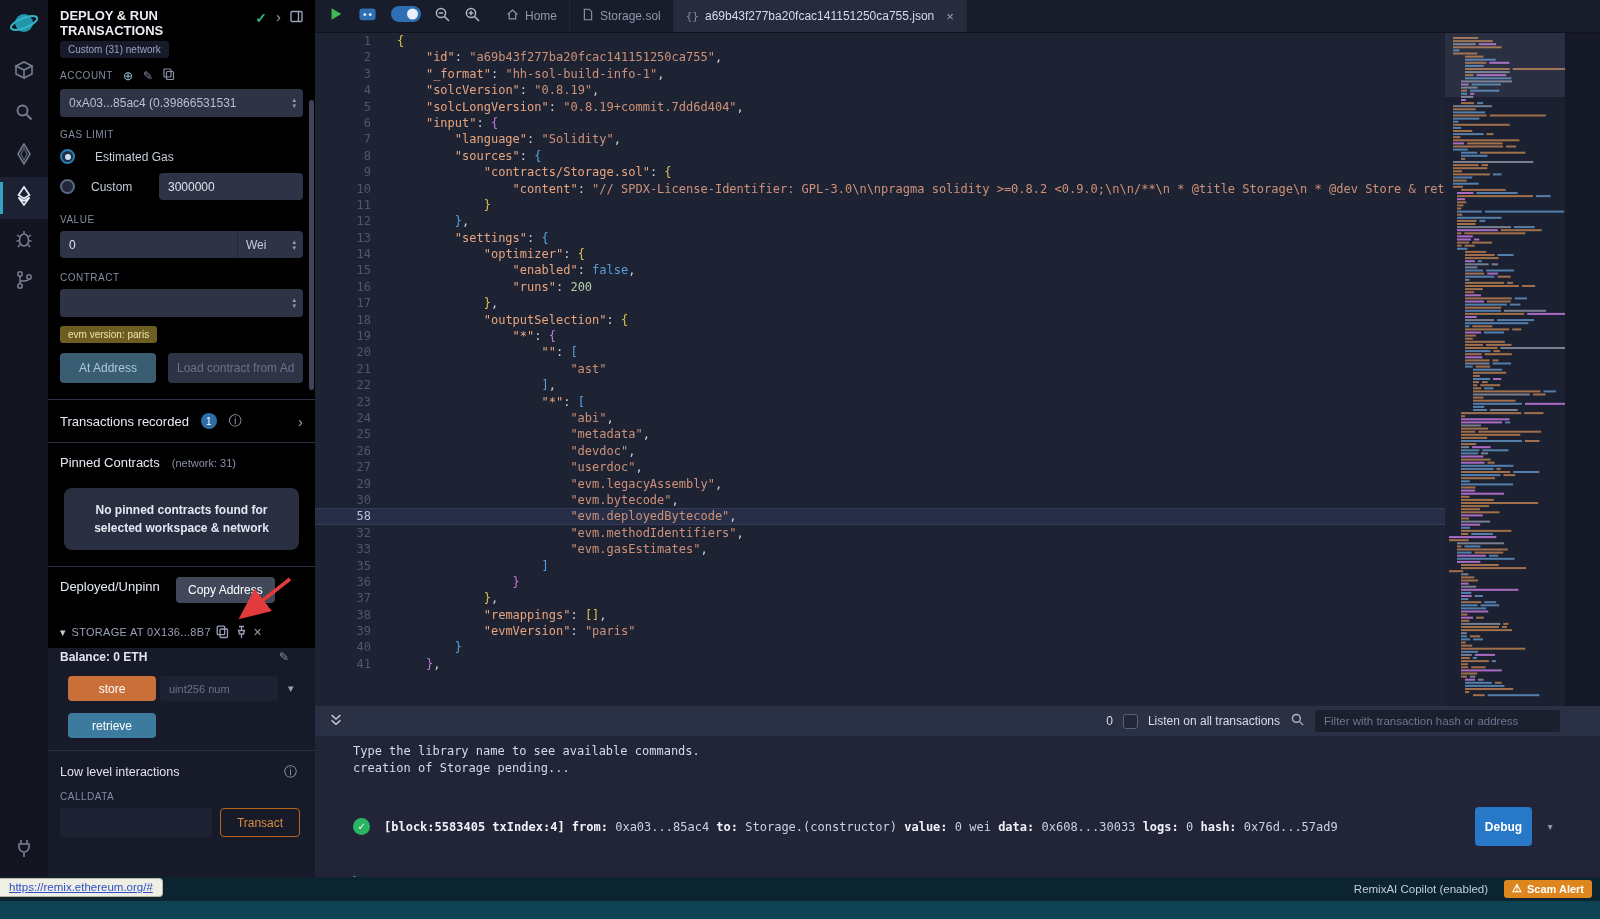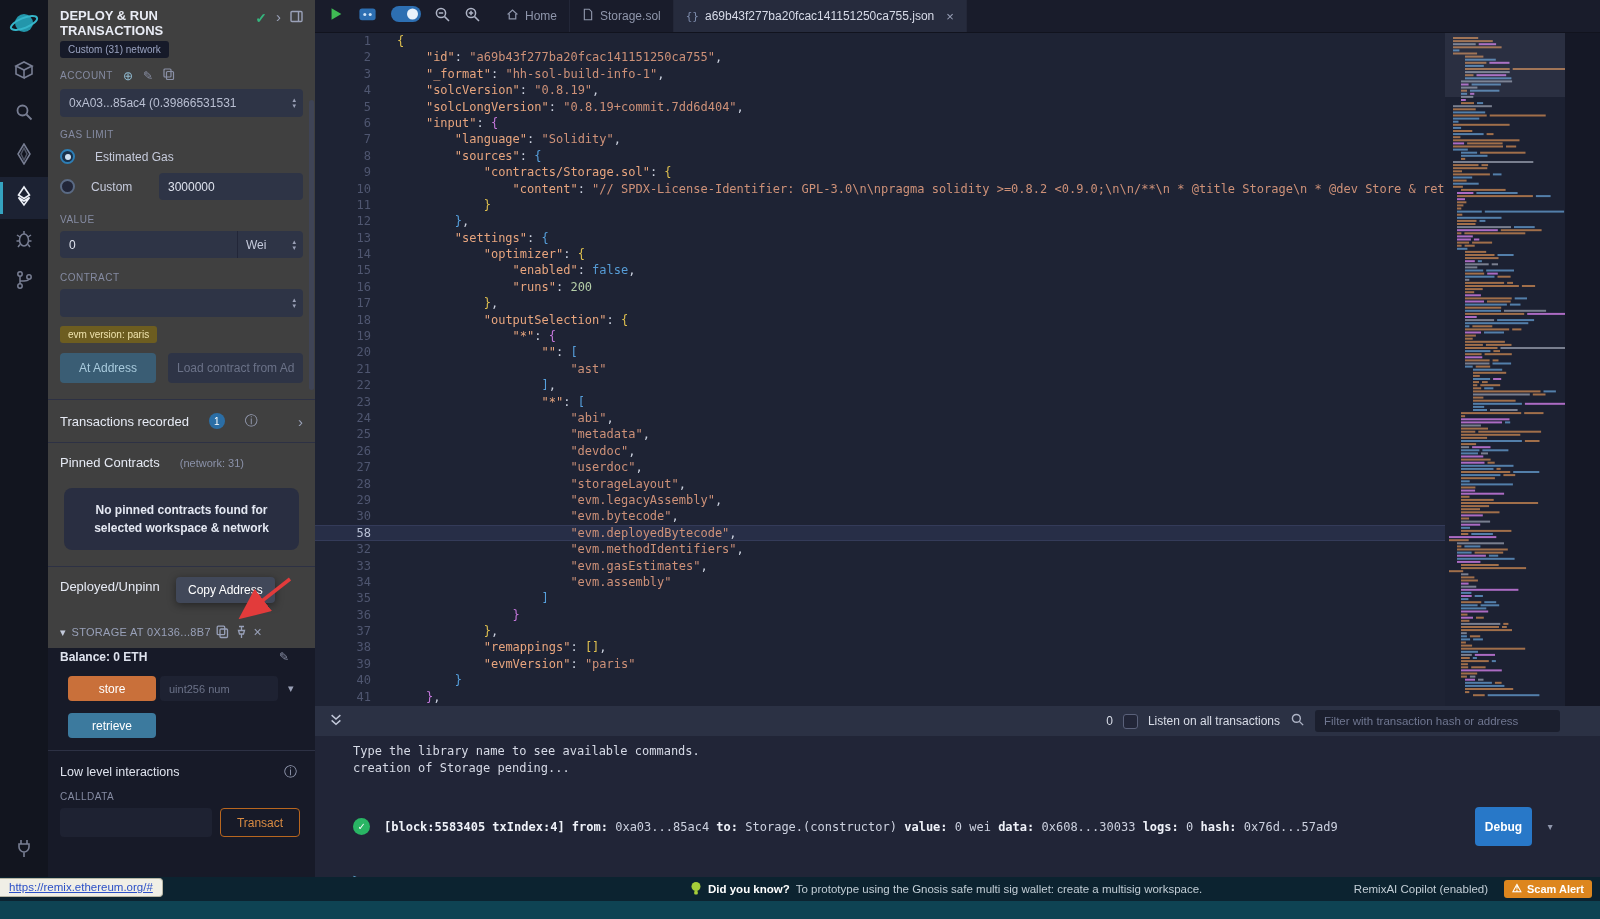--- a/index.html
+++ b/index.html
@@ -8,21 +8,21 @@
 
   
   .iconbar{position:absolute;left:0;top:0;width:48px;height:919px;background:#12151f;display:flex;flex-direction:column;align-items:center;padding:7px 0 6px;z-index:5;}
   .ib-logo{width:32px;height:32px;margin-bottom:12px;}
   .ib-item{width:48px;height:42px;display:flex;align-items:center;justify-content:center;color:#787e93;position:relative;cursor:pointer;}
   .ib-item.active{color:#eef1f8;background:#1c2233;}
   .ib-item.active::before{content:"";position:absolute;left:0;top:5px;bottom:5px;width:3px;background:#35a3c0;}
   .ib-spacer{flex:1;}
 
   
-  .sidepanel{position:absolute;left:48px;top:0;width:267px;height:648px;background:#404040;color:#c6cbdc;font-size:12px;z-index:4;}
+  .sidepanel{position:absolute;left:48px;top:0;width:267px;height:648px;background:#000000;color:#c6cbdc;font-size:12px;z-index:4;}
   .sp-head{padding:8px 12px 4px;}
   .sp-title-row{display:flex;}
   .sp-title{flex:1;font-size:13px;font-weight:bold;color:#e9ecf5;line-height:15px;width:170px;}
   .sp-head-icons{display:flex;gap:9px;align-items:flex-start;padding-top:2px;color:#9aa1b8;}
   .glyph-check{color:#35b57d;font-size:14px;font-weight:bold;}
   .glyph-chev{font-size:15px;line-height:14px;color:#9aa1b8;}
   .network-badge{display:inline-block;margin-top:3px;background:#161a29;border-radius:3px;padding:3px 8px;font-size:10px;color:#9aa3c0;}
   .sp-body{padding:4px 12px 16px;}
   .slabel{font-size:10px;color:#858ba2;letter-spacing:.5px;}
   .label-row{display:flex;align-items:center;gap:10px;margin-top:2px;}
@@ -40,21 +40,21 @@
   .dark-input{background:#1e2232;}
   .custom-row{display:flex;align-items:center;gap:16px;margin-top:9px;}
   .value-row{display:flex;margin-top:6px;}
   .value-amount{flex:1;border-radius:4px 0 0 4px;}
   .unit-box{width:66px;background:#2e3446;border-left:1px solid #222638;border-radius:0 4px 4px 0;display:flex;align-items:center;padding:0 4px 0 8px;height:27px;}
   .evm-badge{display:inline-block;margin-top:9px;background:#6d5d20;color:#efe3ad;font-size:10px;border-radius:3px;padding:3px 8px;}
   .ataddr-row{display:flex;gap:12px;margin-top:10px;}
   .btn-ataddr{width:96px;height:30px;background:#3a5d74;color:#a9cbdd;border:none;border-radius:4px;font-size:12px;cursor:pointer;font-family:"Liberation Sans",sans-serif;}
   .ataddr-input{flex:1;height:30px;min-width:0;}
   .sp-section{border-top:1px solid #2d3144;padding:12px;}
-  .sec-title-row{display:flex;align-items:center;gap:20px;color:#e6eaf4;font-size:13px;}
+  .sec-title-row{display:flex;align-items:center;gap:12px;color:#e6eaf4;font-size:13px;}
   .count-badge{width:16px;height:16px;border-radius:50%;background:#2b6ea5;color:#fff;font-size:10px;display:flex;align-items:center;justify-content:center;}
   .info-glyph{color:#9aa1b8;font-size:13px;cursor:pointer;}
   .sec-chev{margin-left:auto;color:#9aa1b8;font-size:15px;cursor:pointer;}
   .net-note{font-size:11px;color:#8b92a9;}
   .empty-box{margin:18px 4px 4px;background:#292e41;border-radius:8px;padding:13px 18px;text-align:center;font-size:12px;font-weight:bold;color:#e4e8f2;line-height:1.5;}
   .deployed{position:relative;}
   .contract-row{display:flex;align-items:center;gap:6px;margin-top:30px;color:#98a0b8;}
   .contract-name{font-size:11px;letter-spacing:.3px;width:138px;white-space:nowrap;overflow:hidden;}
   .c-ico{color:#98a0b8;cursor:pointer;display:flex;align-items:center;}
   .balance-row{display:flex;align-items:center;margin-top:10px;}
@@ -438,27 +438,25 @@
         <div class="crow"><span class="ln">18</span><span class="lt"><span class="tk-pln">            </span><span class="tk-key">"outputSelection"</span><span class="tk-pln">:</span><span class="tk-pln"> </span><span style="color:#dfc04f">{</span></span></div>
         <div class="crow"><span class="ln">19</span><span class="lt"><span class="tk-pln">                </span><span class="tk-key">"*"</span><span class="tk-pln">:</span><span class="tk-pln"> </span><span style="color:#c678dd">{</span></span></div>
         <div class="crow"><span class="ln">20</span><span class="lt"><span class="tk-pln">                    </span><span class="tk-key">""</span><span class="tk-pln">:</span><span class="tk-pln"> </span><span style="color:#56a0dd">[</span></span></div>
         <div class="crow"><span class="ln">21</span><span class="lt"><span class="tk-pln">                        </span><span class="tk-str">"ast"</span></span></div>
         <div class="crow"><span class="ln">22</span><span class="lt"><span class="tk-pln">                    </span><span style="color:#56a0dd">]</span><span class="tk-pln">,</span></span></div>
         <div class="crow"><span class="ln">23</span><span class="lt"><span class="tk-pln">                    </span><span class="tk-key">"*"</span><span class="tk-pln">:</span><span class="tk-pln"> </span><span style="color:#56a0dd">[</span></span></div>
         <div class="crow"><span class="ln">24</span><span class="lt"><span class="tk-pln">                        </span><span class="tk-str">"abi"</span><span class="tk-pln">,</span></span></div>
         <div class="crow"><span class="ln">25</span><span class="lt"><span class="tk-pln">                        </span><span class="tk-str">"metadata"</span><span class="tk-pln">,</span></span></div>
         <div class="crow"><span class="ln">26</span><span class="lt"><span class="tk-pln">                        </span><span class="tk-str">"devdoc"</span><span class="tk-pln">,</span></span></div>
         <div class="crow"><span class="ln">27</span><span class="lt"><span class="tk-pln">                        </span><span class="tk-str">"userdoc"</span><span class="tk-pln">,</span></span></div>
-        <div class="crow"><span class="ln">28</span><span class="lt"><span class="tk-pln">                        </span><span class="tk-str">"storageLayout"</span><span class="tk-pln">,</span></span></div>
         <div class="crow"><span class="ln">29</span><span class="lt"><span class="tk-pln">                        </span><span class="tk-str">"evm.legacyAssembly"</span><span class="tk-pln">,</span></span></div>
         <div class="crow"><span class="ln">30</span><span class="lt"><span class="tk-pln">                        </span><span class="tk-str">"evm.bytecode"</span><span class="tk-pln">,</span></span></div>
         <div class="crow cur"><span class="ln">58</span><span class="lt"><span class="tk-pln">                        </span><span class="tk-str">"evm.deployedBytecode"</span><span class="tk-pln">,</span></span></div>
         <div class="crow"><span class="ln">32</span><span class="lt"><span class="tk-pln">                        </span><span class="tk-str">"evm.methodIdentifiers"</span><span class="tk-pln">,</span></span></div>
         <div class="crow"><span class="ln">33</span><span class="lt"><span class="tk-pln">                        </span><span class="tk-str">"evm.gasEstimates"</span><span class="tk-pln">,</span></span></div>
-        <div class="crow"><span class="ln">34</span><span class="lt"><span class="tk-pln">                        </span><span class="tk-str">"evm.assembly"</span></span></div>
         <div class="crow"><span class="ln">35</span><span class="lt"><span class="tk-pln">                    </span><span style="color:#56a0dd">]</span></span></div>
         <div class="crow"><span class="ln">36</span><span class="lt"><span class="tk-pln">                </span><span style="color:#c678dd">}</span></span></div>
         <div class="crow"><span class="ln">37</span><span class="lt"><span class="tk-pln">            </span><span style="color:#dfc04f">}</span><span class="tk-pln">,</span></span></div>
         <div class="crow"><span class="ln">38</span><span class="lt"><span class="tk-pln">            </span><span class="tk-key">"remappings"</span><span class="tk-pln">:</span><span class="tk-pln"> </span><span style="color:#dfc04f">[</span><span style="color:#dfc04f">]</span><span class="tk-pln">,</span></span></div>
         <div class="crow"><span class="ln">39</span><span class="lt"><span class="tk-pln">            </span><span class="tk-key">"evmVersion"</span><span class="tk-pln">:</span><span class="tk-pln"> </span><span class="tk-str">"paris"</span></span></div>
         <div class="crow"><span class="ln">40</span><span class="lt"><span class="tk-pln">        </span><span style="color:#56a0dd">}</span></span></div>
         <div class="crow"><span class="ln">41</span><span class="lt"><span class="tk-pln">    </span><span style="color:#c678dd">}</span><span class="tk-pln">,</span></span></div>
       </div>
 
     <div class="minimap">
@@ -797,30 +795,20 @@
           <span class="tx-text" id="tx-text"><span class="txb">[block:5583405 txIndex:4] </span><span class="txb">from:</span><span> 0xa03...85ac4 </span><span class="txb">to:</span><span> Storage.(constructor) </span><span class="txb">value:</span><span> 0 wei </span><span class="txb">data:</span><span> 0x608...30033 </span><span class="txb">logs:</span><span> 0 </span><span class="txb">hash:</span><span> 0x76d...57ad9</span></span>
           <button class="btn-debug">Debug</button>
           <span class="tx-chev">▾</span>
         </div>
         <div class="prompt">&gt;</div>
       </div>
     </div>
   </div>
 
   <div class="statusbar">
-    <div class="sb-center">
-      <span>
-        <svg width="12" height="15" viewBox="0 0 12 15">
-            <circle cx="6" cy="5.5" r="4.5" fill="#a6ce39"></circle>
-            <rect x="4.2" y="10" width="3.6" height="3.4" rx="1" fill="#a6ce39"></rect>
-          </svg>
-      </span>
-      <span class="sb-bold">Did you know?</span>
-      <span>To prototype using the Gnosis safe multi sig wallet: create a multisig workspace.</span>
-    </div>
     <div class="sb-right">
       <span>RemixAI Copilot (enabled)</span>
       <span class="scam">
         <span>⚠</span>
         <span>Scam Alert</span>
       </span>
     </div>
   </div>
   <div class="bottomstrip"></div>
   <div class="urltip">https://remix.ethereum.org/#</div>

